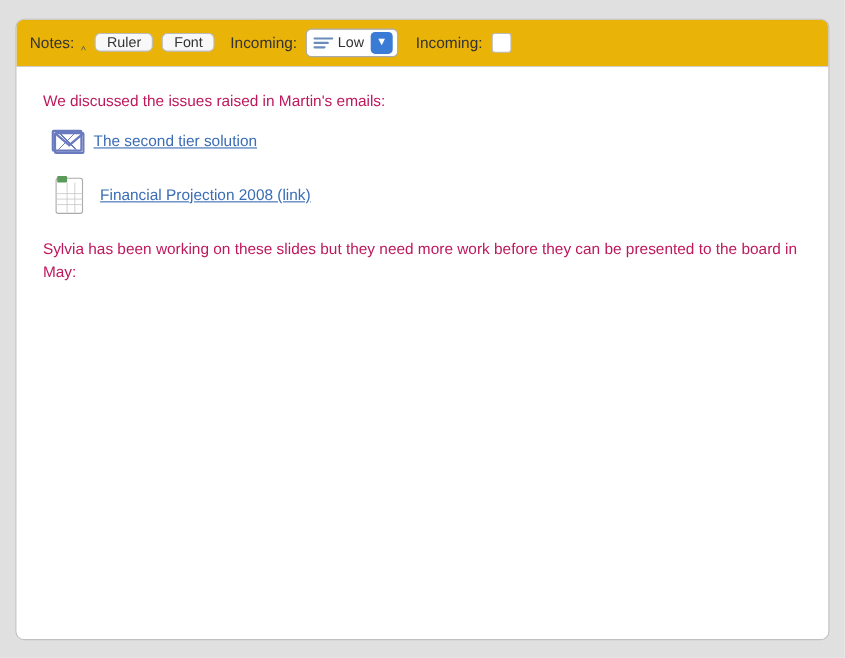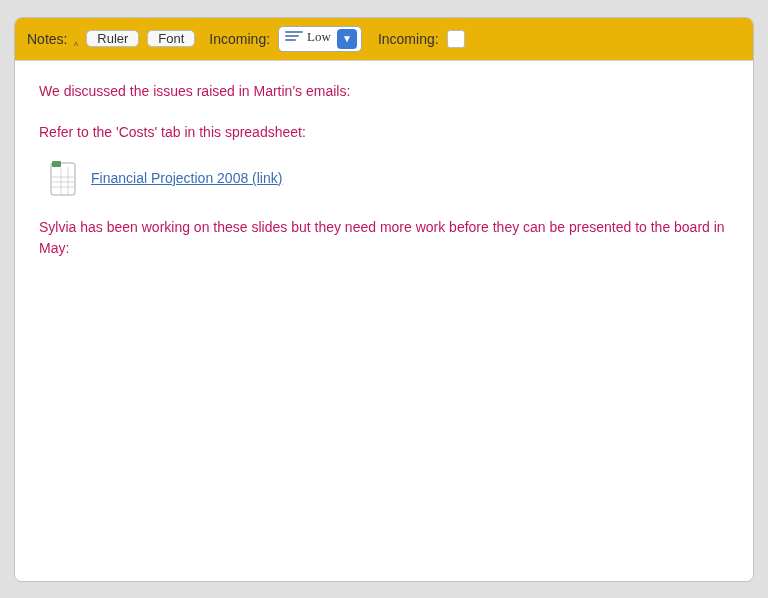--- a/index.html
+++ b/index.html
@@ -60,26 +60,26 @@
     }
 
     .priority-label {
       font-size: 14px;
       color: #333;
       margin-left: 6px;
     }
 
     .priority-select-wrapper {
       display: flex;
+      align-items: center;
       background: white;
       border: 1px solid #aaa;
       border-radius: 5px;
       padding: 2px 4px 2px 6px;
       gap: 4px;
-      font-family: Liberation Serif, serif;
     }
 
     .priority-icon {
       width: 18px;
       height: 14px;
       display: flex;
       flex-direction: column;
       justify-content: center;
       gap: 2px;
     }
@@ -207,23 +207,31 @@
 
     <span class="incoming-label">Incoming:</span>
     <div class="incoming-checkbox"></div>
   </div>
 
   <div class="content-area">
 
     <p class="text-paragraph">We discussed the issues raised in Martin's emails:</p>
 
     <div class="links-section">
+      <div class="link-item">
+        <div class="email-icon">
+          <svg width="28" height="20" viewBox="0 0 28 20">
+            <rect x="1" y="1" width="26" height="18" rx="1" fill="none" stroke="#6a7abf" stroke-width="2"></rect>
+            <polyline points="1,1 14,12 27,1" fill="none" stroke="#6a7abf" stroke-width="2"></polyline>
+          </svg>
+        </div>
+        <a class="link-text" href="#">The second tier solution</a>
+      </div>
     </div>
 
-    <p class="text-paragraph">Refer to the 'Costs' tab in this spreadsheet:</p>
 
     <div class="links-section">
       <div class="link-item">
         <div style="width:34px; height:38px; flex-shrink:0; position:relative;">
           <svg width="34" height="38" viewBox="0 0 34 38">
 
             <rect x="4" y="4" width="24" height="32" rx="2" fill="white" stroke="#aaa" stroke-width="1"></rect>
 
             <rect x="5" y="2" width="9" height="6" rx="1" fill="#5a9a5a"></rect>
 

